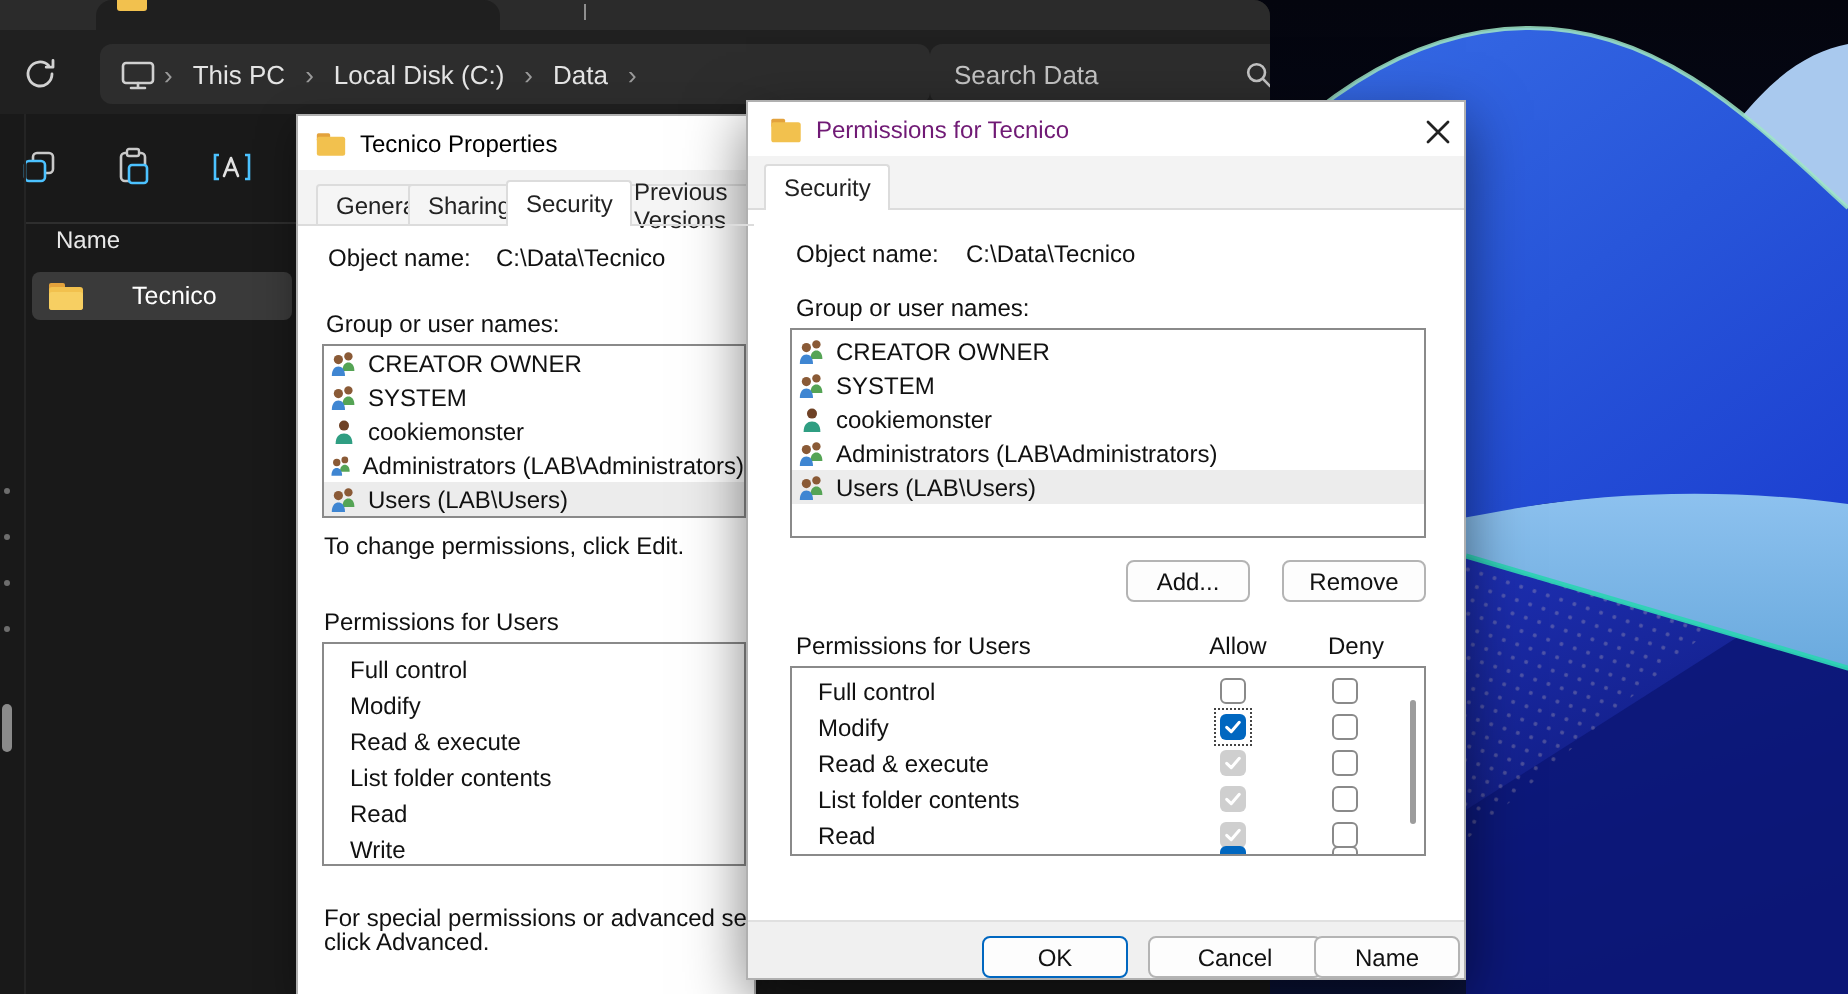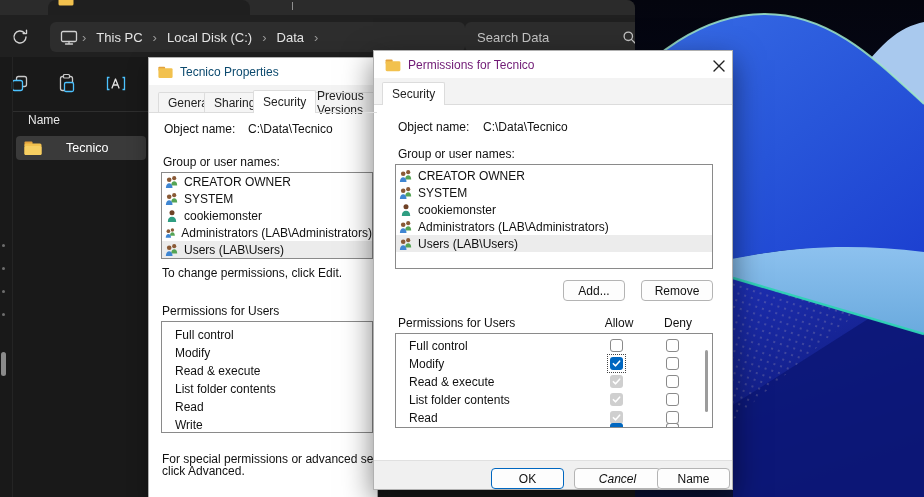--- a/index.html
+++ b/index.html
@@ -153,21 +153,21 @@
     <span>Tecnico</span>
   </div>
 </div>
 
 <div class="dialog abs" style="left:148px;top:57px;width:230px;height:441px;box-shadow:0 6px 18px rgba(0,0,0,0.35);overflow:hidden;">
 
   <svg class="abs" width="15" height="13" viewBox="0 0 18 15" style="left:9px;top:8px;">
     <rect x="0.5" y="0.5" width="8" height="5" rx="1" fill="#e3a23c"></rect>
     <rect x="0.5" y="2.5" width="17" height="11.5" rx="1.5" fill="#f2c14e"></rect>
   </svg>
-  <span class="dlg-title abs" style="left:31px;top:7px;color:#0c4a6e;">Tecnico Properties</span>
+  <span class="dlg-title abs" style="left:31px;top:7px;color:#000000;">Tecnico Properties</span>
 
   <div class="tabstrip-bg abs" style="left:0;top:27px;width:230px;height:28px;"></div>
   <div class="abs" style="left:0;top:32px;width:230px;height:24px;">
     <div class="tabline" style="left:0;right:0;top:22px;"></div>
     <div class="tab" style="left:9px;">
         <span>General</span>
       </div>
     <div class="tab" style="left:55px;">
         <span>Sharing</span>
       </div>
@@ -377,19 +377,19 @@
 
     <div class="abs" style="left:214px;top:89px;width:13px;height:4px;background:#0067c0;border-radius:3px 3px 0 0;"></div>
     <div class="abs" style="left:270px;top:89px;width:13px;height:4px;border:1px solid #8a8a8a;border-bottom:none;border-radius:3px 3px 0 0;box-sizing:border-box;background:#fff;"></div>
     <div class="abs" style="left:309px;top:16px;width:3px;height:62px;background:#9c9c9c;border-radius:2px;"></div>
   </div>
 
   <div class="footer"></div>
   <div class="win-btn default" style="left:117px;top:417px;width:73px;">
       <span>OK</span>
     </div>
-  <div class="win-btn" style="left:200px;top:417px;width:87px;font-style:italic;">
+  <div class="win-btn" style="left:200px;top:417px;width:87px;">
       <span>Cancel</span>
     </div>
   <div class="win-btn" style="left:283px;top:417px;width:73px;">
       <span>Name</span>
     </div>
 </div>
 
 </body></html>

